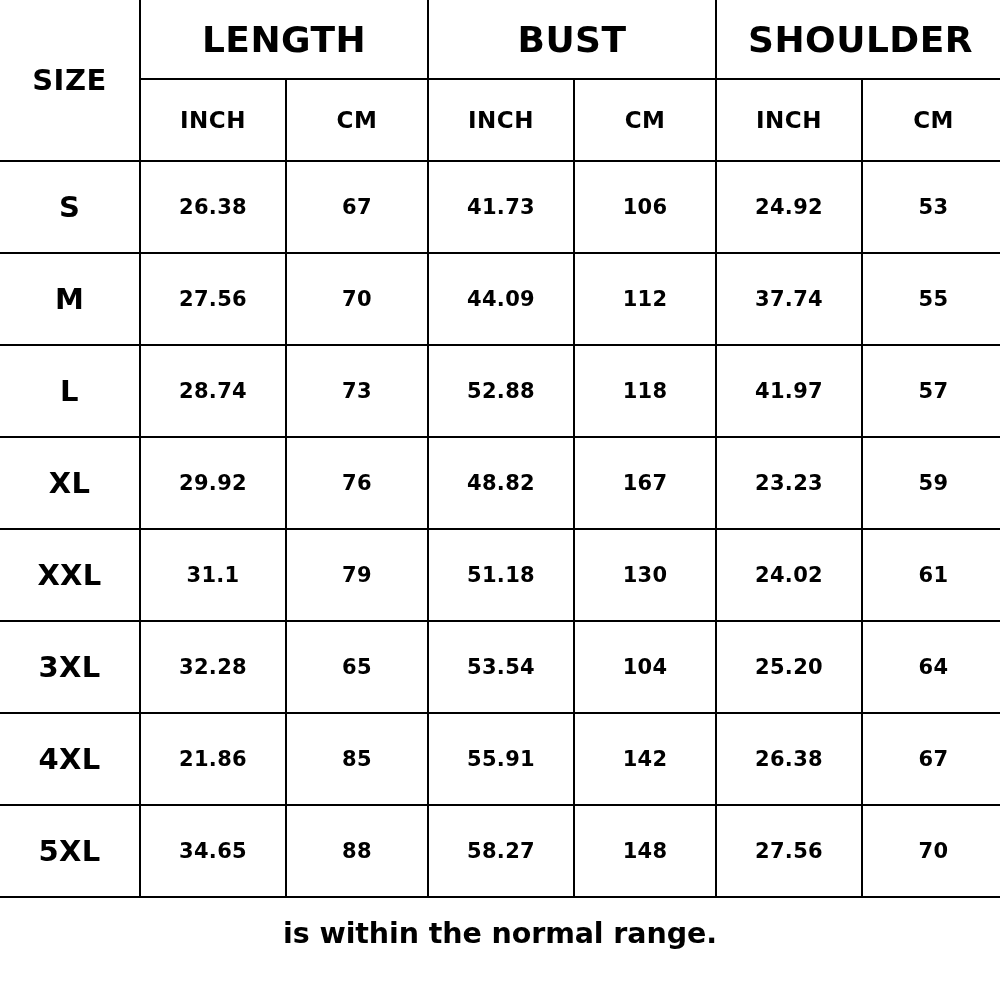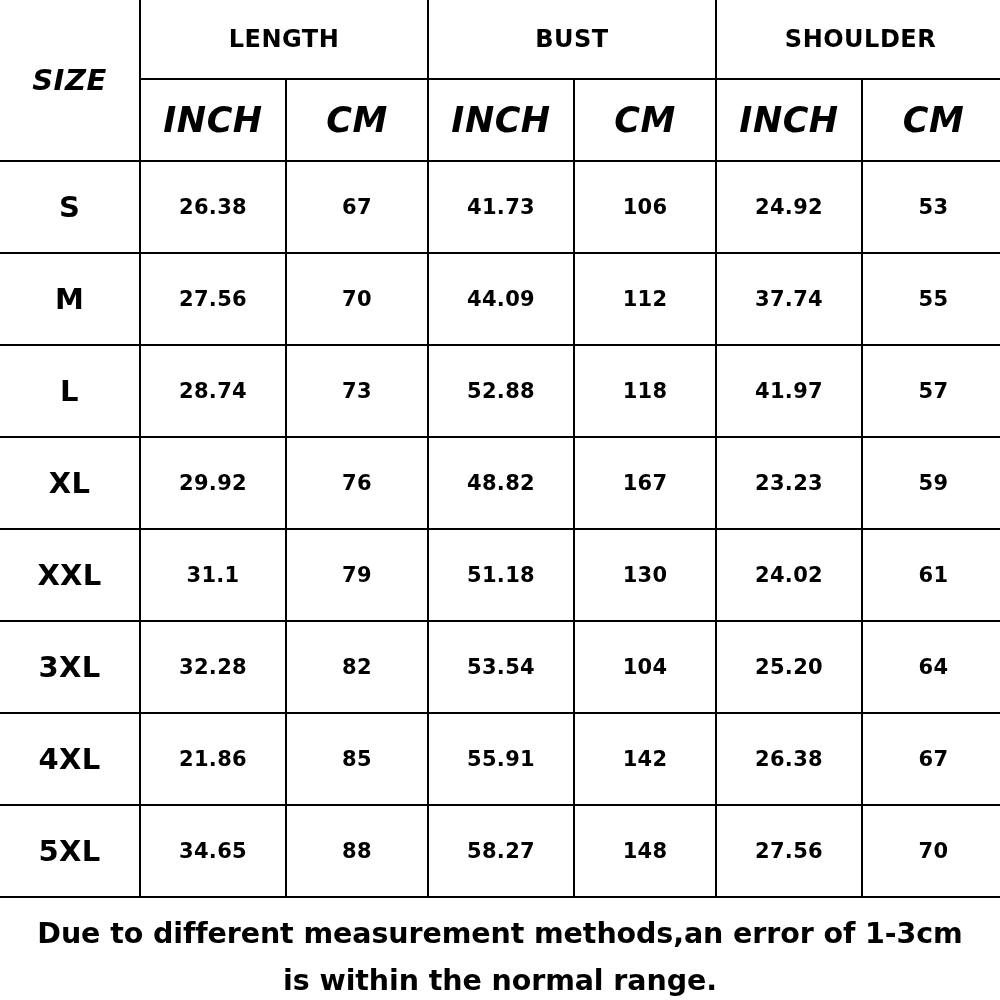--- a/index.html
+++ b/index.html
@@ -44,34 +44,32 @@
   }
   table.size-chart tr:first-child > th,
   table.size-chart tr:first-child > td {
     border-top: none;
   }
   .col-size { width: 140px; }
   .col-inch { width: 146px; }
   .col-cm  { width: 142px; }
 
   .hdr-group {
-    font-size: 24px;
+    font-size: 36px;
     letter-spacing: 0.5px;
     height: 78px;
   }
   .hdr-size {
     font-size: 29px;
     letter-spacing: 0.5px;
-    font-style: italic;
   }
   .hdr-sub {
-    font-size: 35px;
+    font-size: 23px;
     height: 80px;
     letter-spacing: 0.5px;
-    font-style: italic;
   }
   .data-row td {
     height: 90px;
     font-size: 21px;
     letter-spacing: 0.3px;
   }
   .data-row td.size-cell {
     font-size: 29px;
   }
   .note {
@@ -156,21 +154,21 @@
         <td>31.1</td>
         <td>79</td>
         <td>51.18</td>
         <td>130</td>
         <td>24.02</td>
         <td>61</td>
       </tr>
       <tr class="data-row">
         <td class="size-cell">3XL</td>
         <td>32.28</td>
-        <td>82</td>
+        <td>65</td>
         <td>53.54</td>
         <td>104</td>
         <td>25.20</td>
         <td>64</td>
       </tr>
       <tr class="data-row">
         <td class="size-cell">4XL</td>
         <td>21.86</td>
         <td>85</td>
         <td>55.91</td>
@@ -184,17 +182,16 @@
         <td>88</td>
         <td>58.27</td>
         <td>148</td>
         <td>27.56</td>
         <td>70</td>
       </tr>
     </tbody>
   </table>
 
   <div class="note">
-    <span>Due to different measurement methods,an error of 1-3cm</span>
     <span class="line2">is within the normal range.</span>
   </div>
 
 </div>
 
 </body></html>

